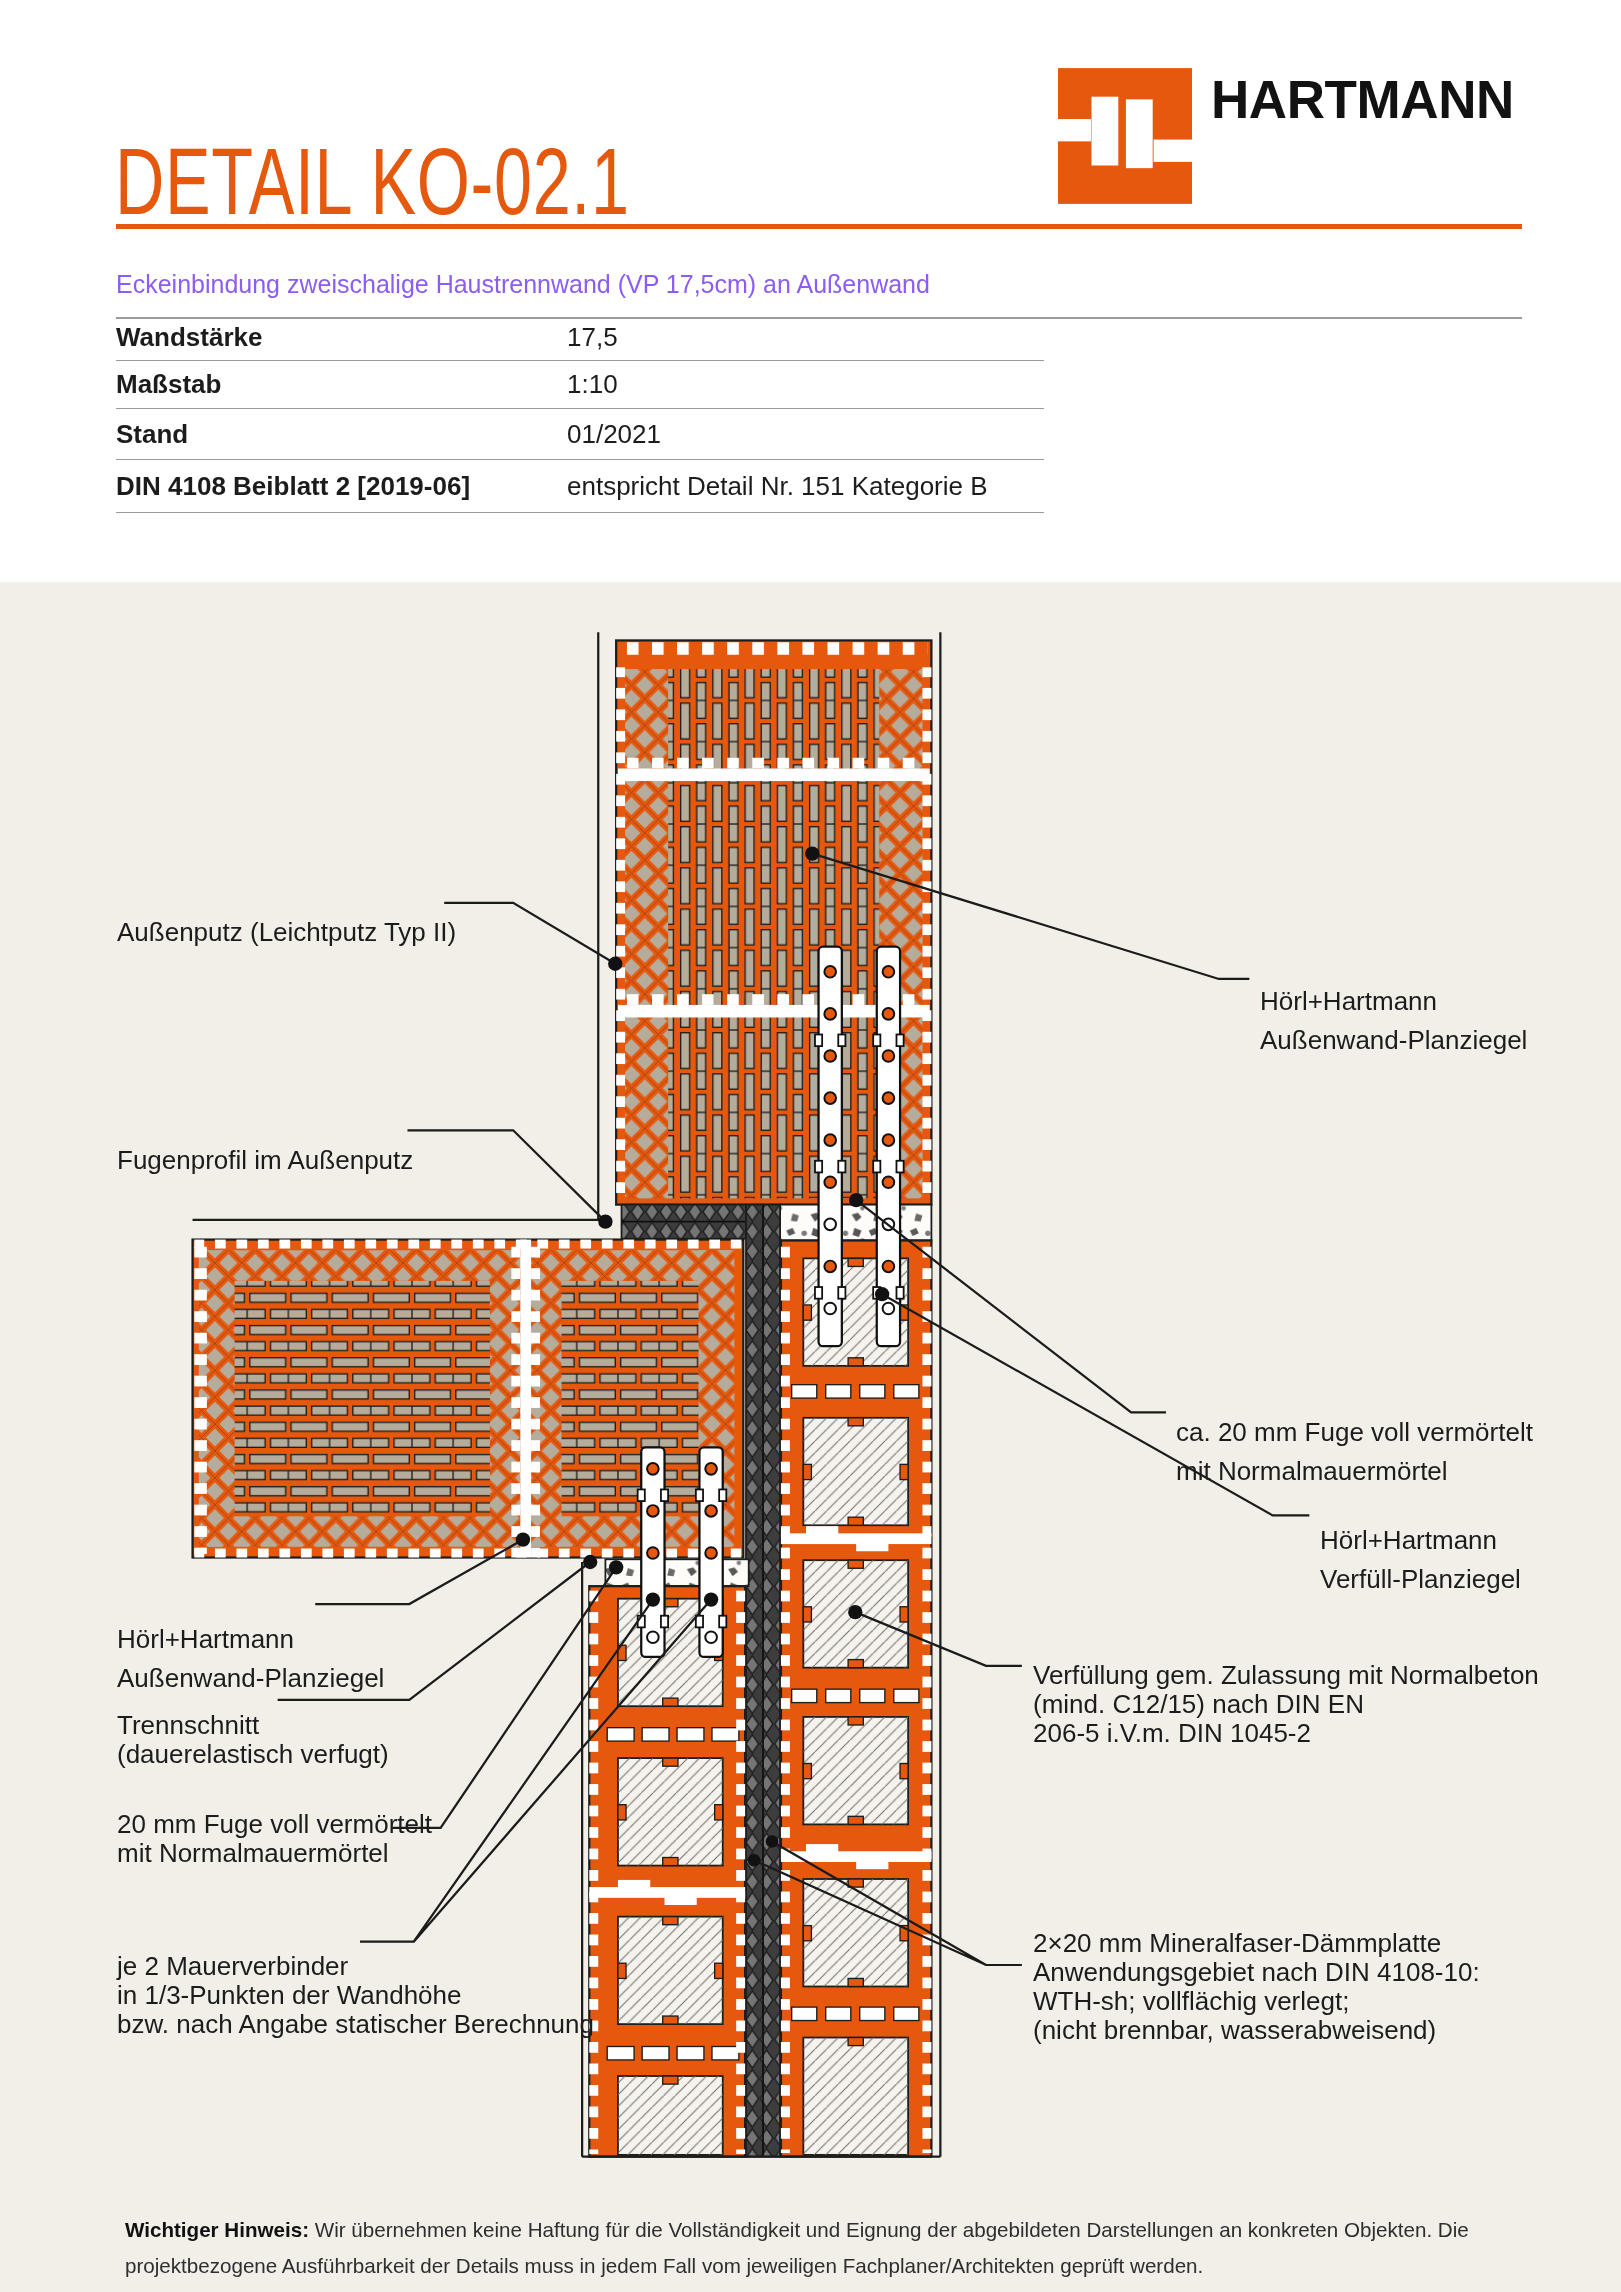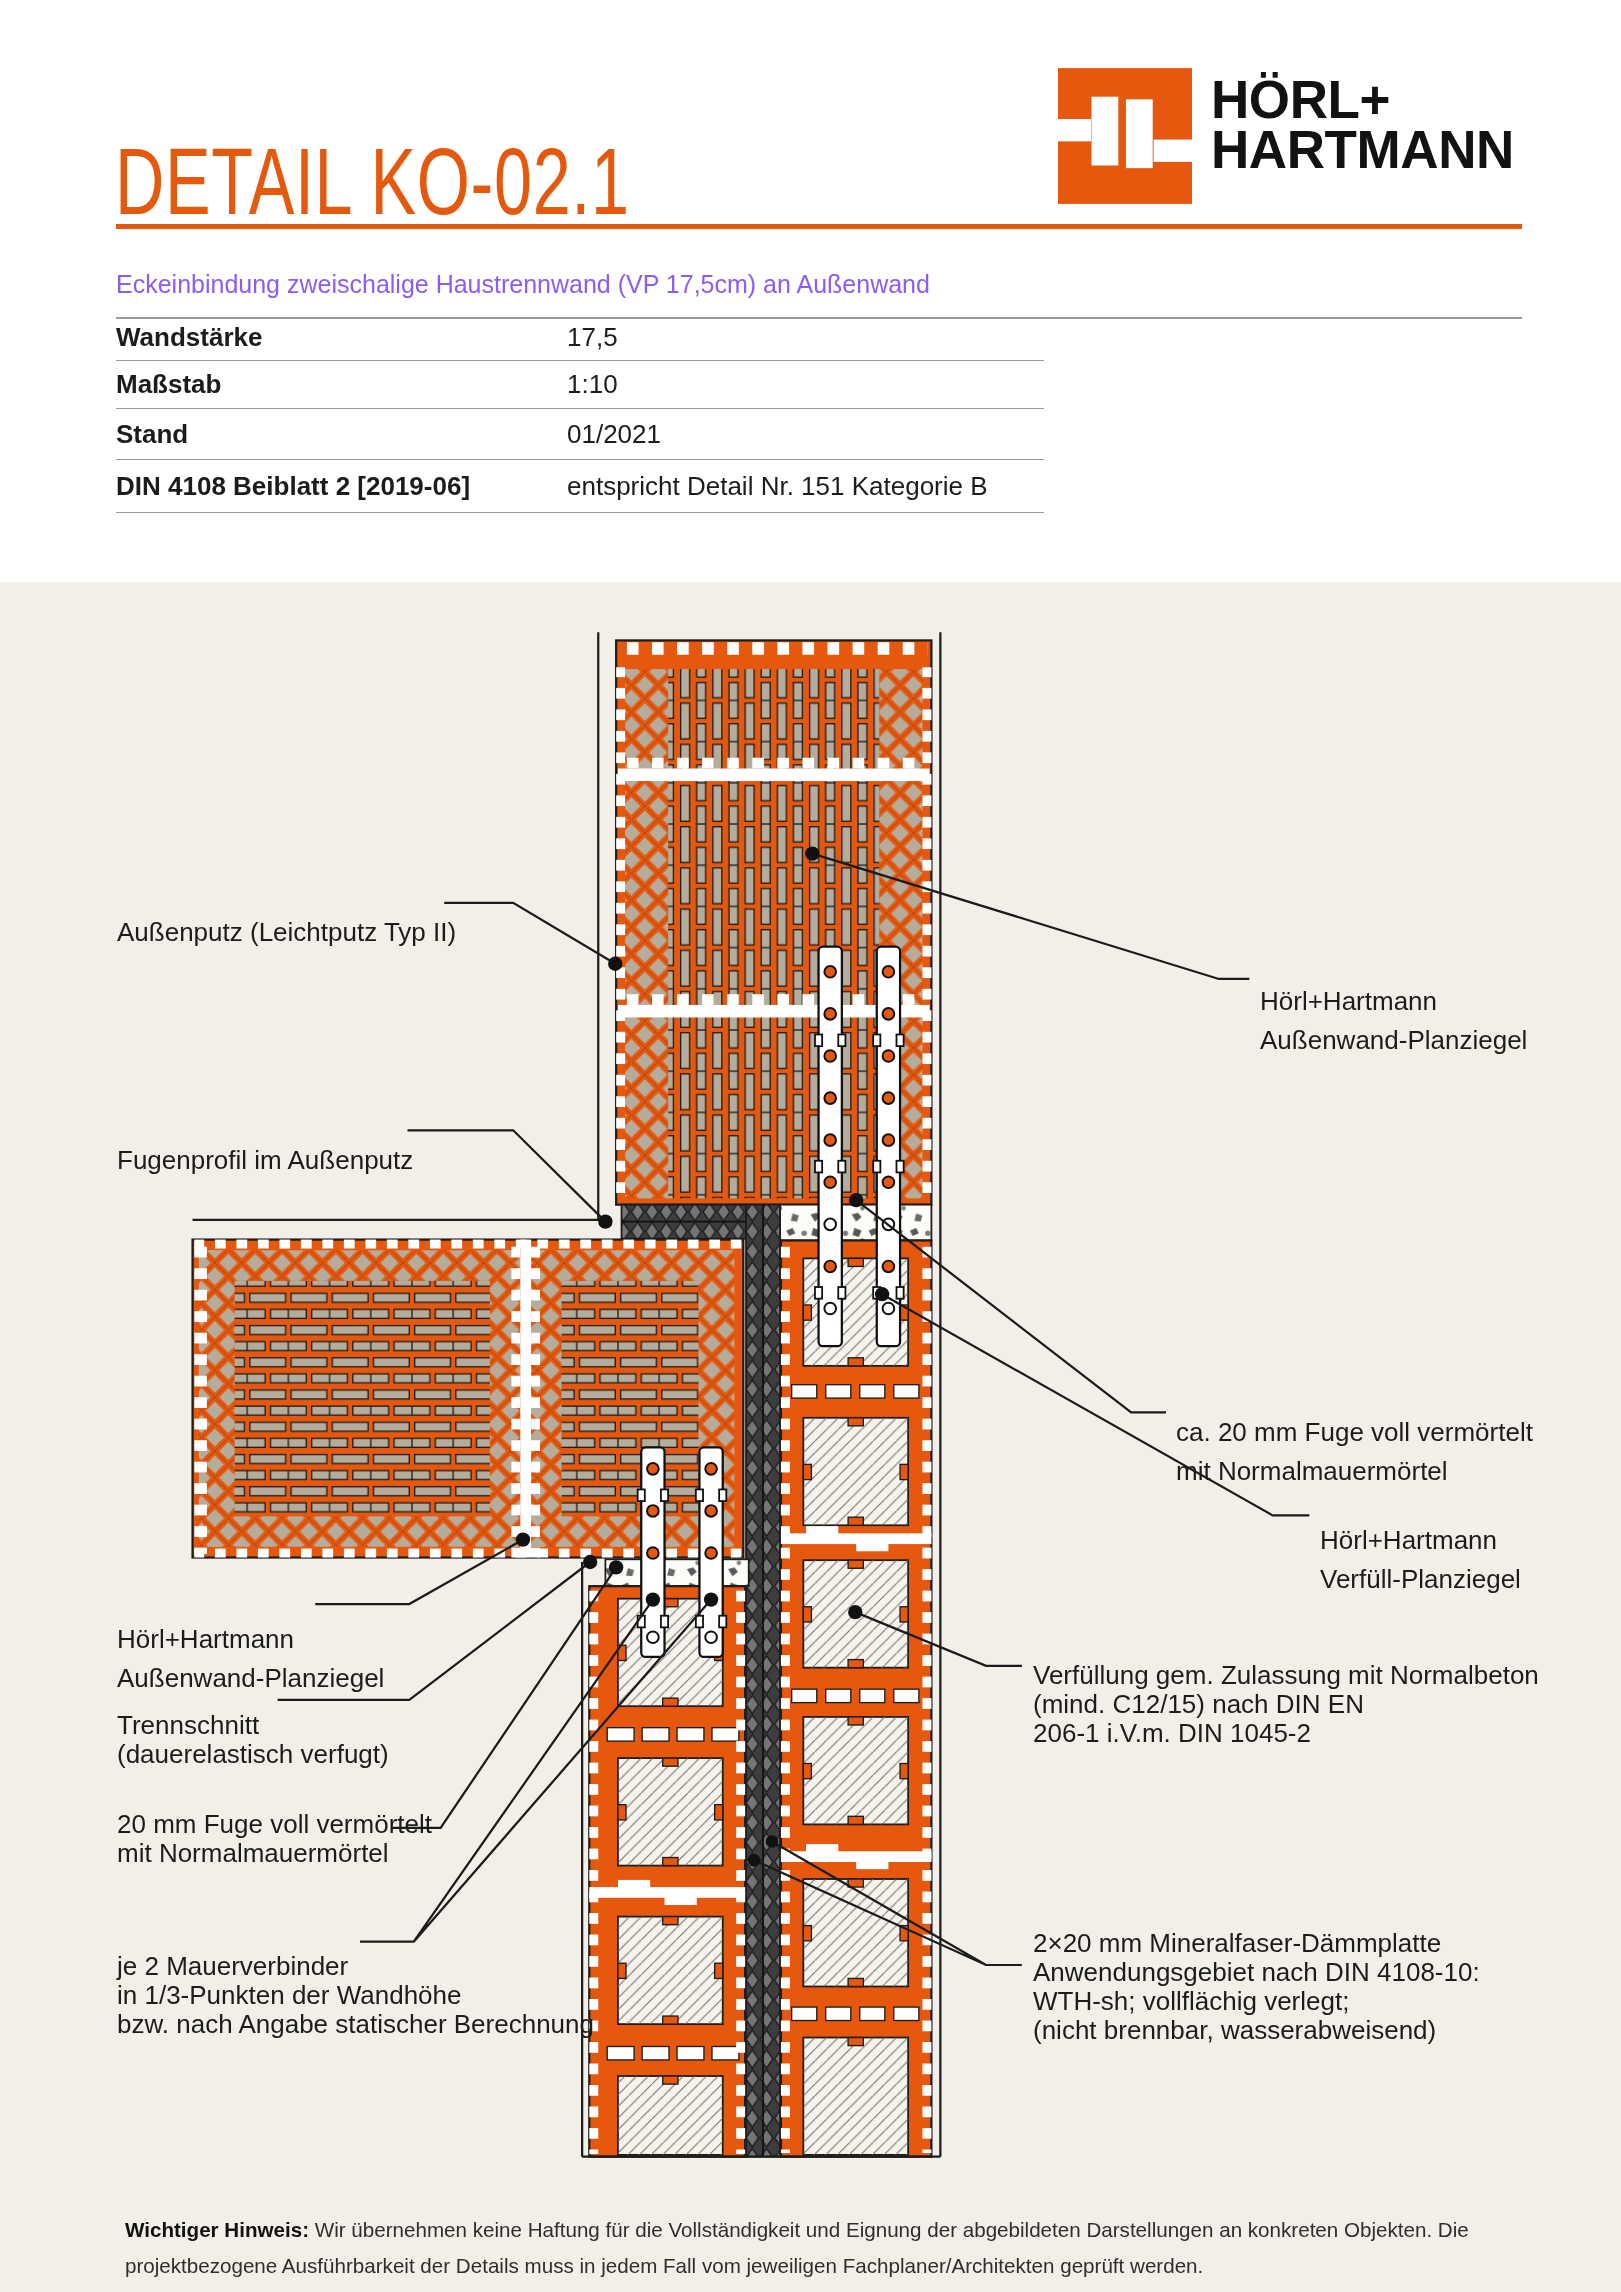--- a/index.html
+++ b/index.html
@@ -36,21 +36,20 @@
   <div class="abs logo-mark">
     <svg width="134" height="136" viewBox="0 0 150 152">
       <rect x="0" y="0" width="150" height="152" fill="#E6580E"></rect>
       <rect x="0" y="57" width="37" height="25" fill="#fff"></rect>
       <rect x="37.5" y="32" width="30" height="77" fill="#fff"></rect>
       <rect x="76" y="35" width="30" height="77" fill="#fff"></rect>
       <rect x="107" y="80" width="43" height="25" fill="#fff"></rect>
     </svg>
   </div>
   <div class="abs logo-text">
-    <div>HÖRL+</div>
     <div>HARTMANN</div>
   </div>
 
   <div class="abs rule"></div>
   <div class="abs subtitle">Eckeinbindung zweischalige Haustrennwand (VP 17,5cm) an Außenwand</div>
   <div class="abs thinline"></div>
 
   <div class="abs dtable">
     <div class="trow r1">
       <div class="lab">Wandstärke</div>
@@ -382,21 +381,21 @@
     <div class="ln">ca. 20 mm Fuge voll vermörtelt</div>
     <div class="ln">mit Normalmauermörtel</div>
   </div>
   <div class="abs lbl lh44" style="left:1320px;top:1497px">
     <div class="ln">Hörl+Hartmann</div>
     <div class="ln">Verfüll-Planziegel</div>
   </div>
   <div class="abs lbl lh32" style="left:1033px;top:1637px">
     <div class="ln">Verfüllung gem. Zulassung mit Normalbeton</div>
     <div class="ln">(mind. C12/15) nach DIN EN</div>
-    <div class="ln">206-1 i.V.m. DIN 1045-2</div>
+    <div class="ln">206-5 i.V.m. DIN 1045-2</div>
   </div>
   <div class="abs lbl lh32" style="left:1033px;top:1905px">
     <div class="ln">2×20 mm Mineralfaser-Dämmplatte</div>
     <div class="ln">Anwendungsgebiet nach DIN 4108-10:</div>
     <div class="ln">WTH-sh; vollflächig verlegt;</div>
     <div class="ln">(nicht brennbar, wasserabweisend)</div>
   </div>
 
   <div class="abs footer">
     <b>Wichtiger Hinweis:</b><span> Wir übernehmen keine Haftung für die Vollständigkeit und Eignung der abgebildeten Darstellungen an konkreten Objekten. Die projektbezogene Ausführbarkeit der Details muss in jedem Fall vom jeweiligen Fachplaner/Architekten geprüft werden.</span>

